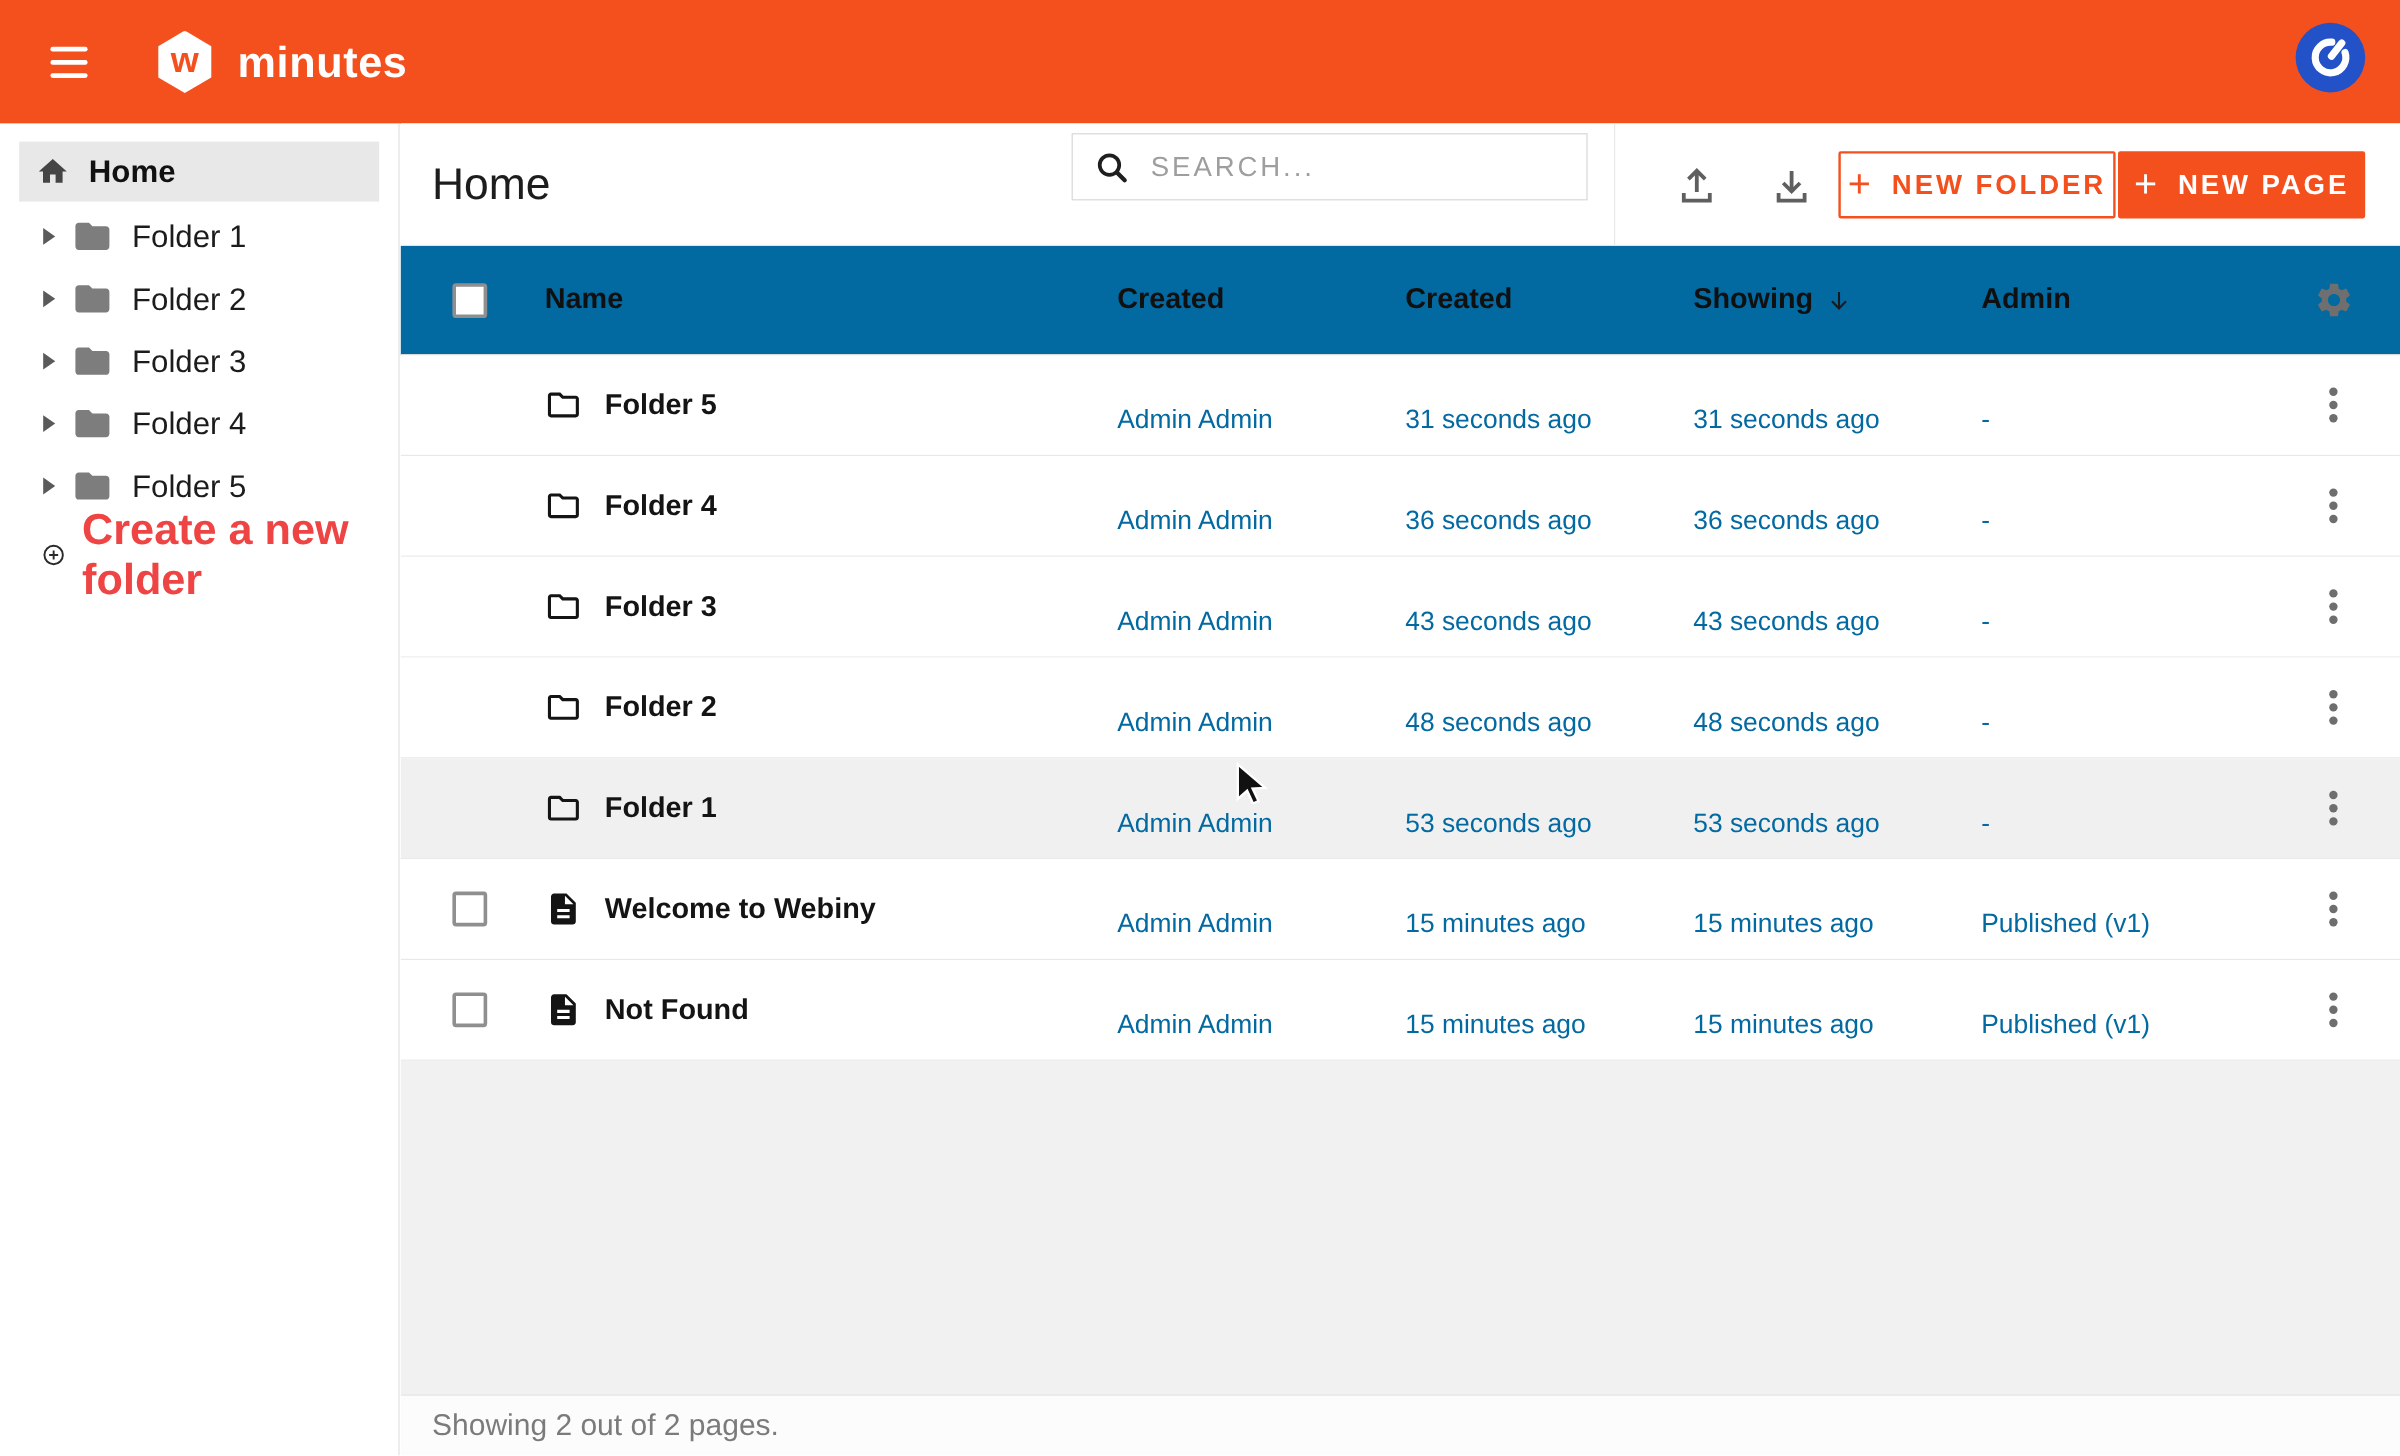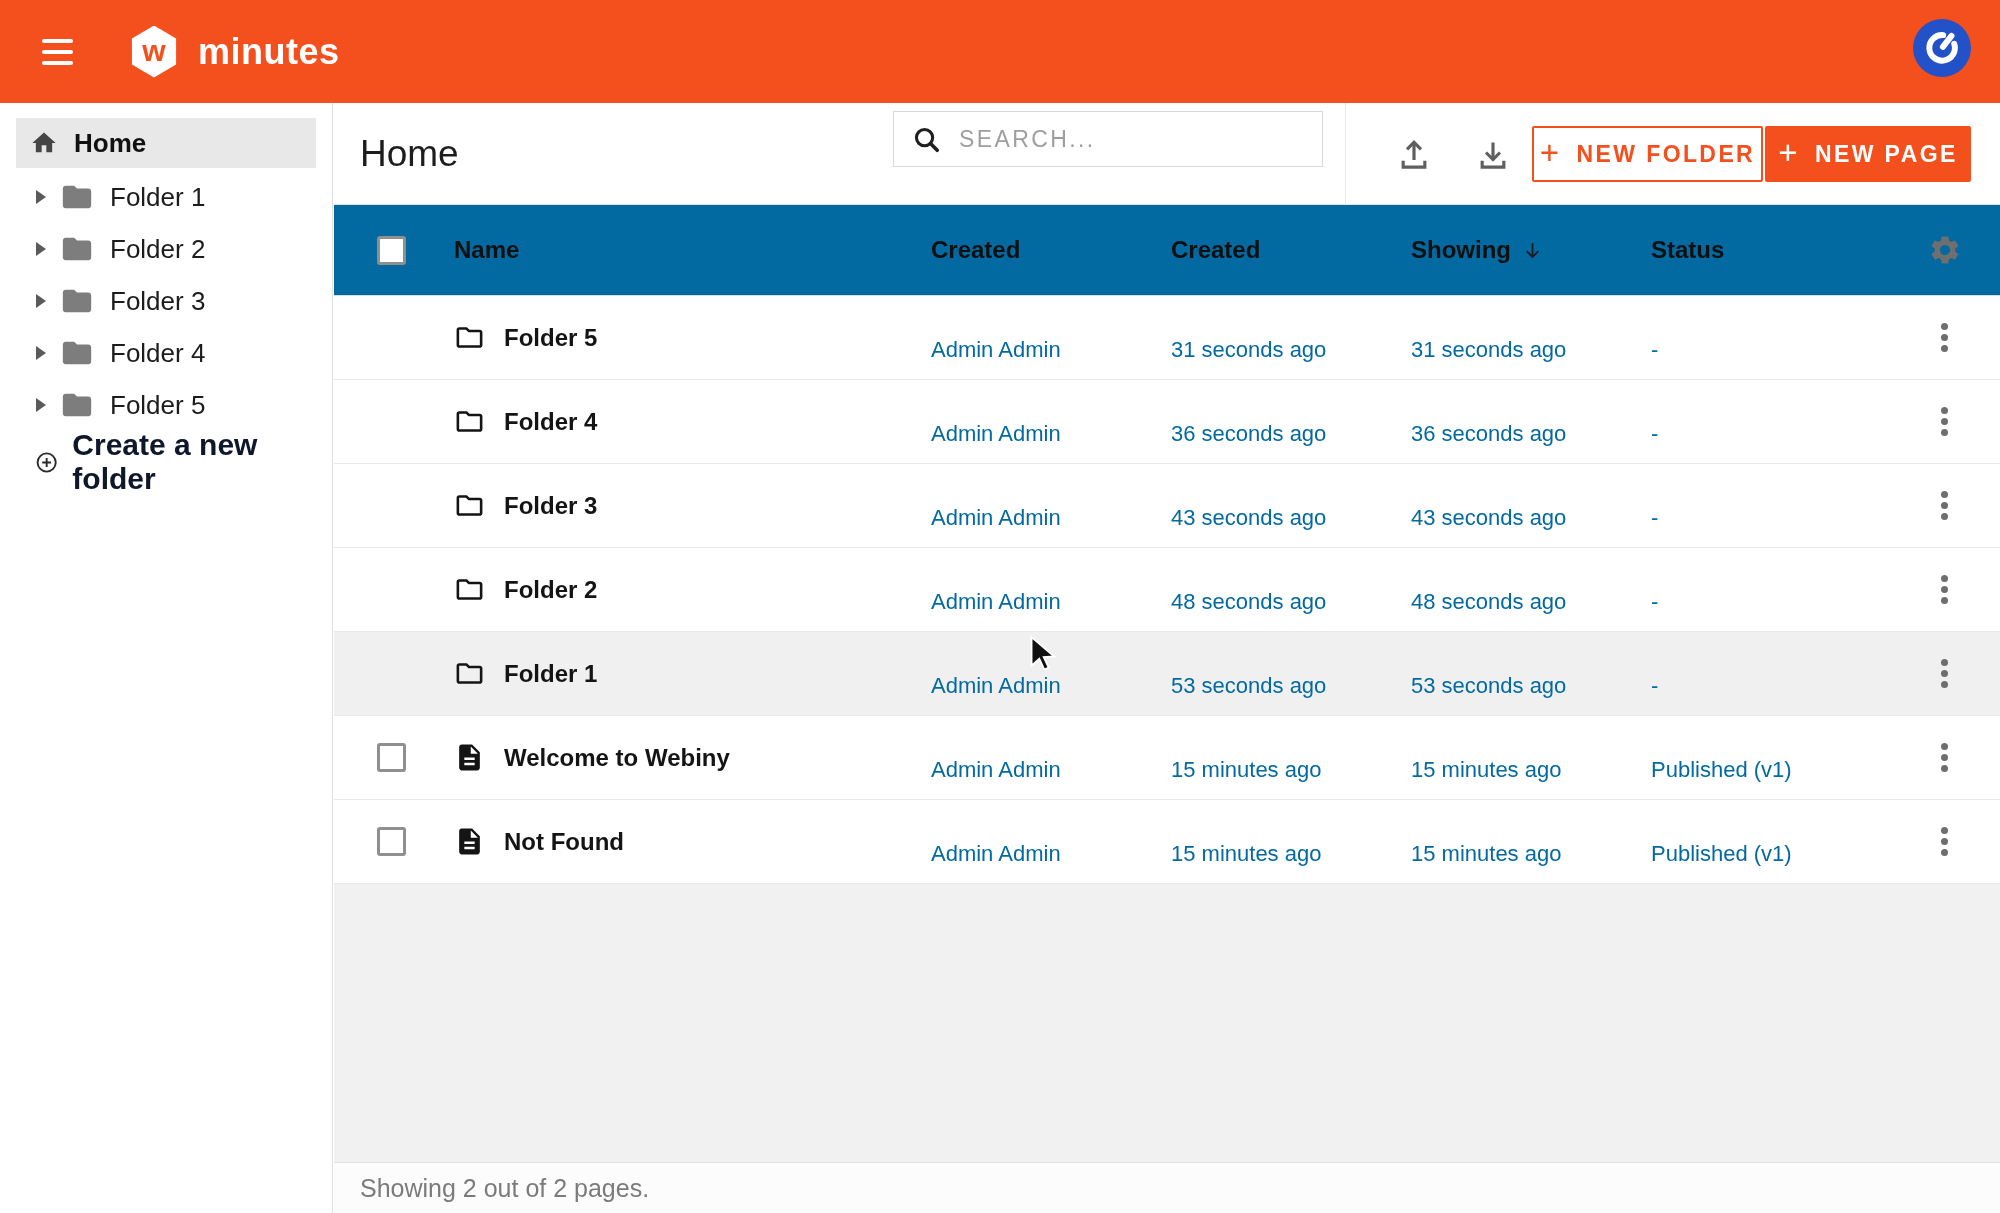--- a/index.html
+++ b/index.html
@@ -27,21 +27,21 @@
   .side-home { margin:15px 16px 0 16px; height:50px; background:#e8e8e8;
                display:flex; align-items:center; padding-left:14px; gap:16px; cursor:pointer; }
   .side-home .lbl { font-size:26px; font-weight:bold; color:#111; }
   .tree { margin-top:3px; }
   .tree-item { height:52px; display:flex; align-items:center; padding-left:36px; gap:14px; cursor:pointer; }
   .caret { width:0; height:0; border-left:10px solid #5a5a5a;
            border-top:7px solid transparent; border-bottom:7px solid transparent; }
   .tree-item .lbl { font-size:26px; color:#1c1c1c; margin-left:2px; }
   .create-folder { margin-top:6px; height:50px; display:flex; align-items:center;
                    padding-left:34px; gap:13px; cursor:pointer; }
-  .create-folder .lbl { font-size:30px; font-weight:bold; color:#0f172a; }
+  .create-folder .lbl { font-size:36px; font-weight:bold; color:#ef4444; }
 
   
   .main { position:absolute; left:334px; top:103px; right:0; bottom:0;
           display:flex; flex-direction:column; background:#fff; }
   .toolbar { position:relative; height:102px; background:#fff; border-bottom:1px solid #e4e4e4; flex:none; }
   .page-title { position:absolute; left:26px; top:0; height:102px; display:flex; align-items:center;
                 font-size:37px; font-weight:normal; color:#1d1d1d; }
   .search { position:absolute; left:559px; top:8px; width:430px; height:56px; background:#fff;
             border:1px solid #d8d8d8; display:flex; align-items:center; padding-left:17px; gap:17px; }
   .search input { border:none; outline:none; flex:1; height:100%; font-size:23px; color:#333;
@@ -242,21 +242,21 @@
         </div>
       <div class="h">Name</div>
       <div class="h">Created</div>
       <div class="h">Created</div>
       <div class="h">
         <span>Showing</span>
         <svg width="23" height="23" viewBox="0 0 24 24" style="color:#1a1a1a">
             <use href="#i-arrow-down"></use>
           </svg>
       </div>
-      <div class="h">Status</div>
+      <div class="h">Admin</div>
       <div class="actions">
           <div class="gear-btn">
         <svg width="34" height="34" viewBox="0 0 24 24">
               <use href="#i-gear"></use>
             </svg>
       </div>
         </div>
     </div>
 
     <div class="row grid">

